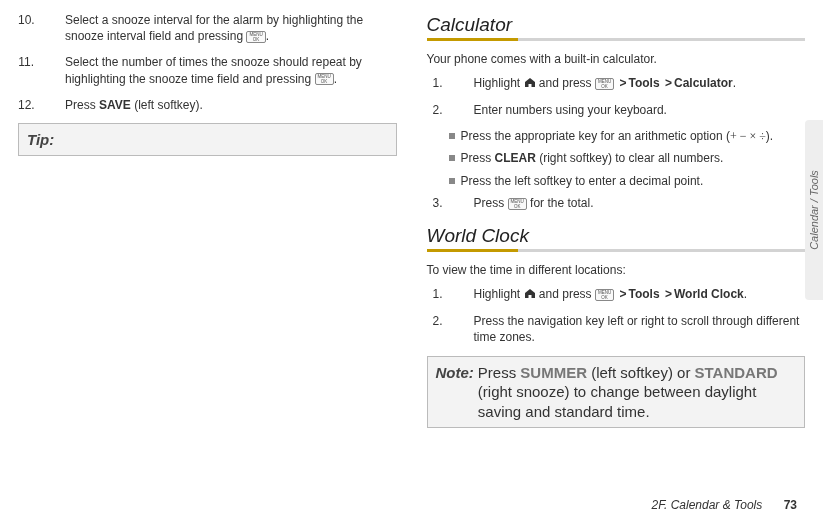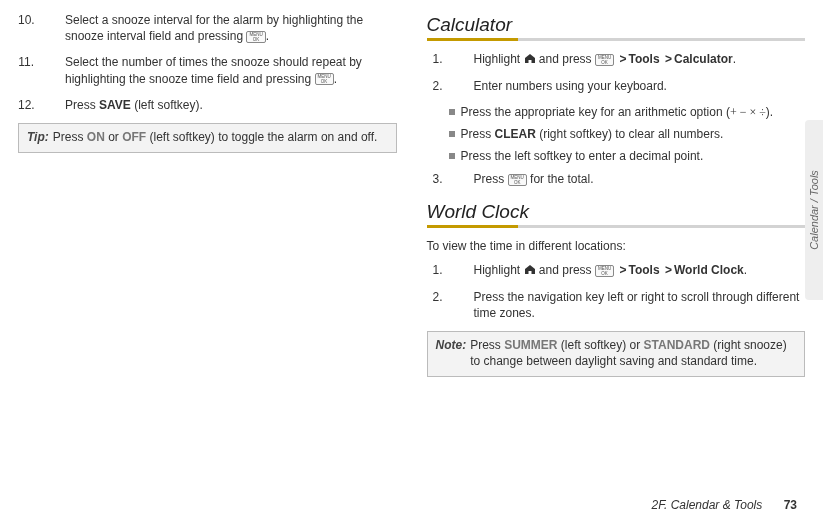--- a/index.html
+++ b/index.html
@@ -31,21 +31,21 @@
       width: 22px;
       flex-shrink: 0;
       text-align: right;
       padding-right: 6px;
     }
     .num-content { flex: 1; }
     .bold { font-weight: bold; }
     .tip-box, .note-box {
       border: 1px solid #bbb;
       background: #f3f3f3;
-      font-size: 12px;
+      font-size: 15px;
       padding: 6px 8px;
       margin-top: 6px;
       display: flex;
       gap: 4px;
       line-height: 1.3;
     }
     .tip-label, .note-label {
       font-style: italic;
       font-weight: bold;
       flex-shrink: 0;
@@ -152,29 +152,27 @@
       </div>
     </div>
     <div class="numbered-item">
       <div class="num">12.</div>
       <div class="num-content">
         <span>Press </span><span class="bold">SAVE</span><span> (left softkey).</span>
       </div>
     </div>
     <div class="tip-box">
       <div class="tip-label">Tip:</div>
-      <div>
-        <span>Press </span><span class="grey-bold">ON</span><span> or </span><span class="grey-bold">OFF</span><span> (left softkey) to toggle the alarm on and off.</span>
-      </div>
     </div>
   </div>
 
   <div class="col">
     <div class="section-title">Calculator</div>
     <div class="section-underline"></div>
+    <div class="para">Your phone comes with a built-in calculator.</div>
 
     <div class="numbered-item">
       <div class="num">1.</div>
       <div class="num-content">
         <span>Highlight </span><span class="home-icon"><svg width="12" height="11" viewBox="0 0 12 11">
               <path d="M1 5 L6 1 L11 5 L11 10 L7.5 10 L7.5 7 L4.5 7 L4.5 10 L1 10 Z" fill="#333"></path>
             </svg></span><span> and press </span><span class="menu-ok"></span>
         <span class="gt">&gt;</span><span class="bold">Tools</span>
         <span class="gt">&gt;</span><span class="bold">Calculator</span><span>.</span>
       </div>

